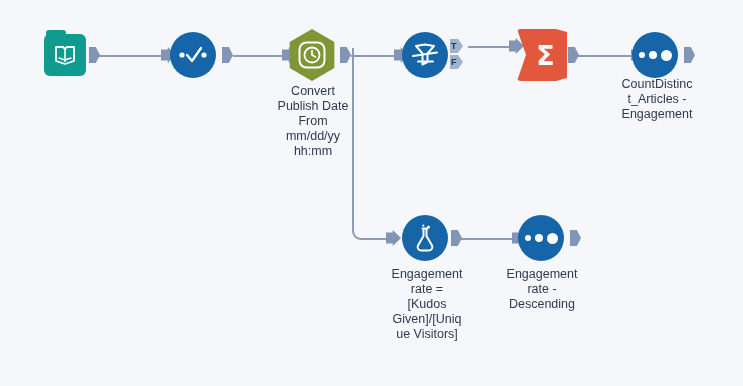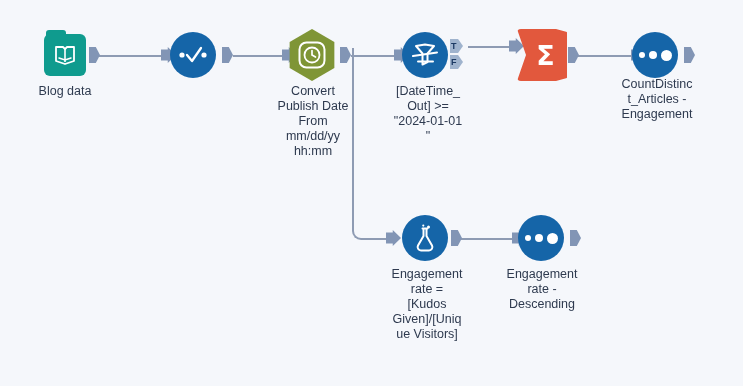--- a/index.html
+++ b/index.html
@@ -123,21 +123,20 @@
     <div class="folder glyph">
       <svg width="24" height="22" viewBox="0 0 24 22">
         <path d="M3 3 H10 L12 5 L14 3 H21 V17 L12 20 L3 17 Z" fill="none" stroke="#ffffff" stroke-width="1.8" stroke-linejoin="round"></path>
         <path d="M12 5 V18" stroke="#ffffff" stroke-width="1.6"></path>
         <path d="M6 14 L12 16 L18 14" fill="none" stroke="#ffffff" stroke-width="1.5" stroke-linecap="round"></path>
       </svg>
     </div>
   </div>
   <div class="port-out" style="left:89px;top:47px;"></div>
   <div class="port-in" style="left:161px;top:47px;"></div>
-  <div class="label" style="left:12px;top:84px;width:106px;">Blog data</div>
 
   <div class="node" style="left:170px;top:32px;">
     <div class="circle glyph">
       <svg width="30" height="20" viewBox="0 0 30 20">
         <circle cx="4" cy="10" r="2.6" fill="#ffffff"></circle>
         <circle cx="26" cy="10" r="2.6" fill="#ffffff"></circle>
         <path d="M9 10 L14 16 L23 3" fill="none" stroke="#ffffff" stroke-width="2.3" stroke-linecap="round" stroke-linejoin="round"></path>
       </svg>
     </div>
   </div>
@@ -166,24 +165,20 @@
       <svg width="30" height="28" viewBox="0 0 30 28">
         <path d="M6 5 L15 3.5 L24 5 L17.5 12.5 L17.5 21 L12.5 23.5 L12.5 12.5 Z" fill="none" stroke="#ffffff" stroke-width="2" stroke-linejoin="round"></path>
         <path d="M3 15 L27 11.5" stroke="#ffffff" stroke-width="2" stroke-linecap="round"></path>
         <path d="M8 20.5 L23 20.5" stroke="#ffffff" stroke-width="2" stroke-linecap="round"></path>
       </svg>
     </div>
   </div>
   <div class="port-tf" style="left:450px;top:39px;">T</div>
   <div class="port-tf" style="left:450px;top:55px;">F</div>
   <div class="port-in" style="left:509px;top:38px;"></div>
-  <div class="label" style="left:376px;top:84px;width:104px;">[DateTime_
-Out] &gt;=
-"2024-01-01
-"</div>
 
   <div class="node" style="left:517px;top:29px;">
     <div class="summ glyph">
       <span>Σ</span>
     </div>
   </div>
   <div class="port-out" style="left:568px;top:47px;"></div>
   <div class="port-in" style="left:631px;top:47px;"></div>
 
   <div class="node" style="left:632px;top:32px;">

